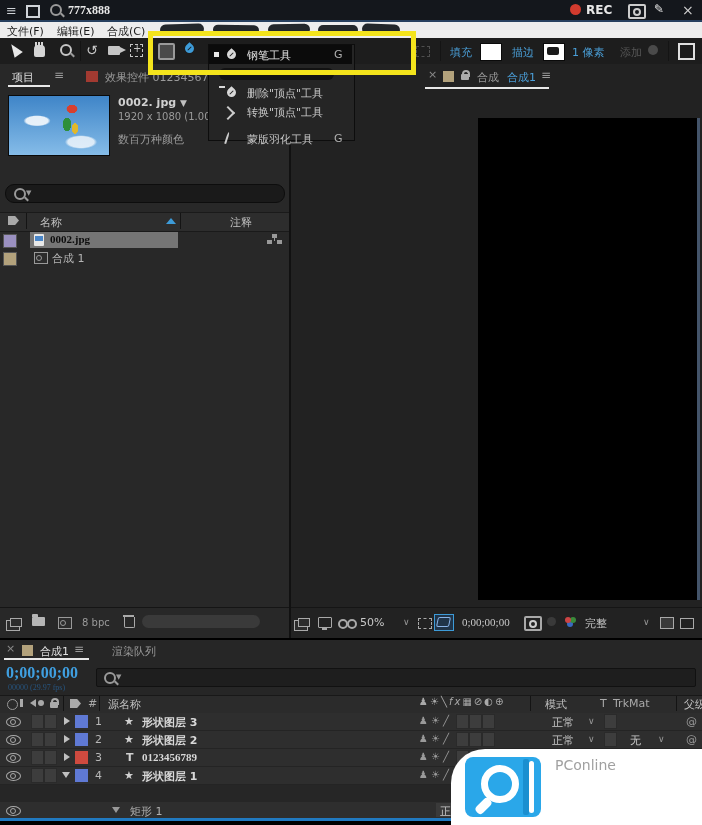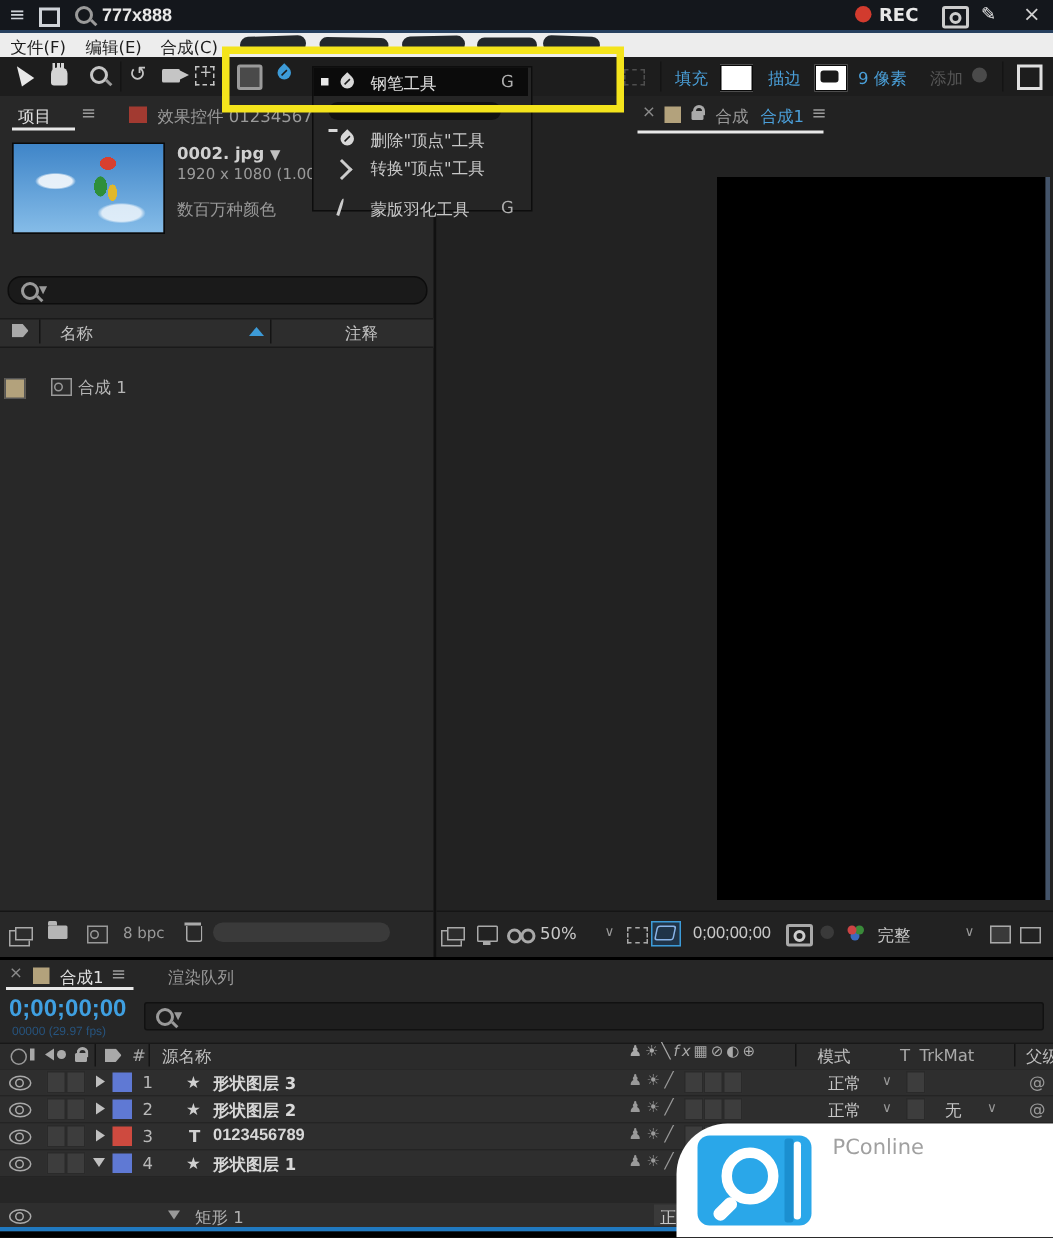--- a/index.html
+++ b/index.html
@@ -1,20 +1,20 @@
 <!DOCTYPE html>
 <html><head>
 <meta charset="utf-8">
 <style>
   html,body{margin:0;padding:0;background:#000;}
   #app{position:relative;width:702px;height:825px;background:#232323;overflow:hidden;
        font-family:"DejaVu Sans",sans-serif;font-size:11px;color:#bbb;}
   .abs{position:absolute;}
   .txt{white-space:nowrap;}
-  .mono{font-family:Liberation Sans, sans-serif;}
+  .mono{font-family:Liberation Serif, serif;}
   .sep{position:absolute;width:1px;background:#141414;}
   .hline{position:absolute;height:1px;background:#151515;}
 
   
   .ic{position:absolute;}
   .eye{width:13px;height:8px;border:1px solid #a9a9a9;border-radius:50%;}
   .eye::after{content:"";position:absolute;left:3px;top:1px;width:4px;height:4px;border:1px solid #a9a9a9;border-radius:50%;}
   .eyeo{width:9px;height:9px;border:1px solid #999;border-radius:50%;}
   .dot{border-radius:50%;}
   .tri-r{width:0;height:0;border-top:4px solid transparent;border-bottom:4px solid transparent;border-left:6px solid #999;}
@@ -105,21 +105,21 @@
   <div class="abs" style="left:158px;top:43px;width:13px;height:13px;border:2px solid #9a9a9a;border-radius:2px;background:#4a4a4a;"></div>
   <span class="ic nib" style="left:185px;top:44px;background:#3d9bd8;"></span>
 
   <span class="ic regic" style="left:416px;top:46px;opacity:.35;"></span>
   <div class="sep" style="left:440px;top:41px;height:20px;"></div>
   <div class="abs txt" style="left:450px;top:45px;color:#4a9fd8;">填充</div>
   <div class="abs" style="left:480px;top:43px;width:20px;height:16px;background:#fff;border:1px solid #0a0a0a;"></div>
   <div class="abs txt" style="left:512px;top:45px;color:#4a9fd8;">描边</div>
   <div class="abs" style="left:543px;top:43px;width:20px;height:16px;background:#fff;border:1px solid #0a0a0a;"></div>
   <div class="abs" style="left:547px;top:47px;width:12px;height:8px;background:#1a1a1a;border-radius:2px;"></div>
-  <div class="abs txt" style="left:572px;top:45px;color:#4a9fd8;">9 像素</div>
+  <div class="abs txt" style="left:572px;top:45px;color:#4a9fd8;">1 像素</div>
   <div class="abs txt" style="left:620px;top:45px;color:#555;">添加</div>
   <span class="ic dot" style="left:648px;top:45px;width:10px;height:10px;background:#4a4a4a;"></span>
   <div class="sep" style="left:668px;top:41px;height:20px;"></div>
   <div class="abs" style="left:678px;top:43px;width:13px;height:13px;border:2px solid #e0e0e0;"></div>
 
   <div class="abs" style="left:0;top:64px;width:289px;height:574px;background:#282828;border-right:2px solid #111;"></div>
   <div class="abs txt" style="left:12px;top:70px;color:#e0e0e0;">项目</div>
   <div class="abs" style="left:8px;top:85px;width:42px;height:2px;background:#e8e8e8;"></div>
   <div class="abs" style="left:54px;top:68px;color:#9a9a9a;font-size:12px;">≡</div>
   <div class="abs" style="left:86px;top:71px;width:12px;height:11px;background:#a23a31;"></div>
@@ -144,20 +144,28 @@
   <span class="ic chev" style="left:26px;top:189px;font-size:7px;">▼</span>
 
   <div class="abs" style="left:0;top:212px;width:289px;height:18px;background:#2d2d2d;border-top:1px solid #1a1a1a;border-bottom:1px solid #1a1a1a;"></div>
   <span class="ic tag" style="left:8px;top:216px;"></span>
   <div class="sep" style="left:26px;top:213px;height:16px;"></div>
   <div class="abs txt" style="left:40px;top:215px;color:#c0c0c0;">名称</div>
   <span class="ic" style="left:166px;top:218px;width:0;height:0;border-left:5px solid transparent;border-right:5px solid transparent;border-bottom:6px solid #3d9bd8;"></span>
   <div class="sep" style="left:180px;top:213px;height:16px;"></div>
   <div class="abs txt" style="left:190px;top:215px;color:#c0c0c0;margin-left:40px;">注释</div>
 
+  <div class="abs" style="left:0;top:231px;width:289px;height:18px;">
+    <span class="swatch" style="left:3px;top:3px;width:12px;height:12px;background:#9a90c0;border:1px solid #555;"></span>
+    <span class="ic jpgic" style="left:34px;top:3px;"></span>
+    <div class="abs" style="left:30px;top:1px;width:148px;height:16px;background:#757575;"></div>
+    <span class="ic jpgic" style="left:34px;top:3px;"></span>
+    <div class="abs txt mono" style="left:50px;top:2px;color:#0d0d0d;font-weight:bold;">0002.jpg</div>
+    <span class="ic hier" style="left:272px;top:3px;"></span>
+  </div>
   <div class="abs" style="left:0;top:249px;width:289px;height:18px;">
     <span class="swatch" style="left:3px;top:3px;width:12px;height:12px;background:#b3a27c;border:1px solid #555;"></span>
     <span class="ic compic" style="left:34px;top:3px;"></span>
     <div class="abs txt" style="left:52px;top:2px;color:#b5b5b5;">合成 1</div>
   </div>
 
   <div class="hline" style="left:0;top:607px;width:289px;"></div>
   <span class="ic layers2" style="left:10px;top:618px;"></span>
   <span class="ic folder" style="left:32px;top:617px;"></span>
   <span class="ic compic" style="left:58px;top:617px;"></span>

